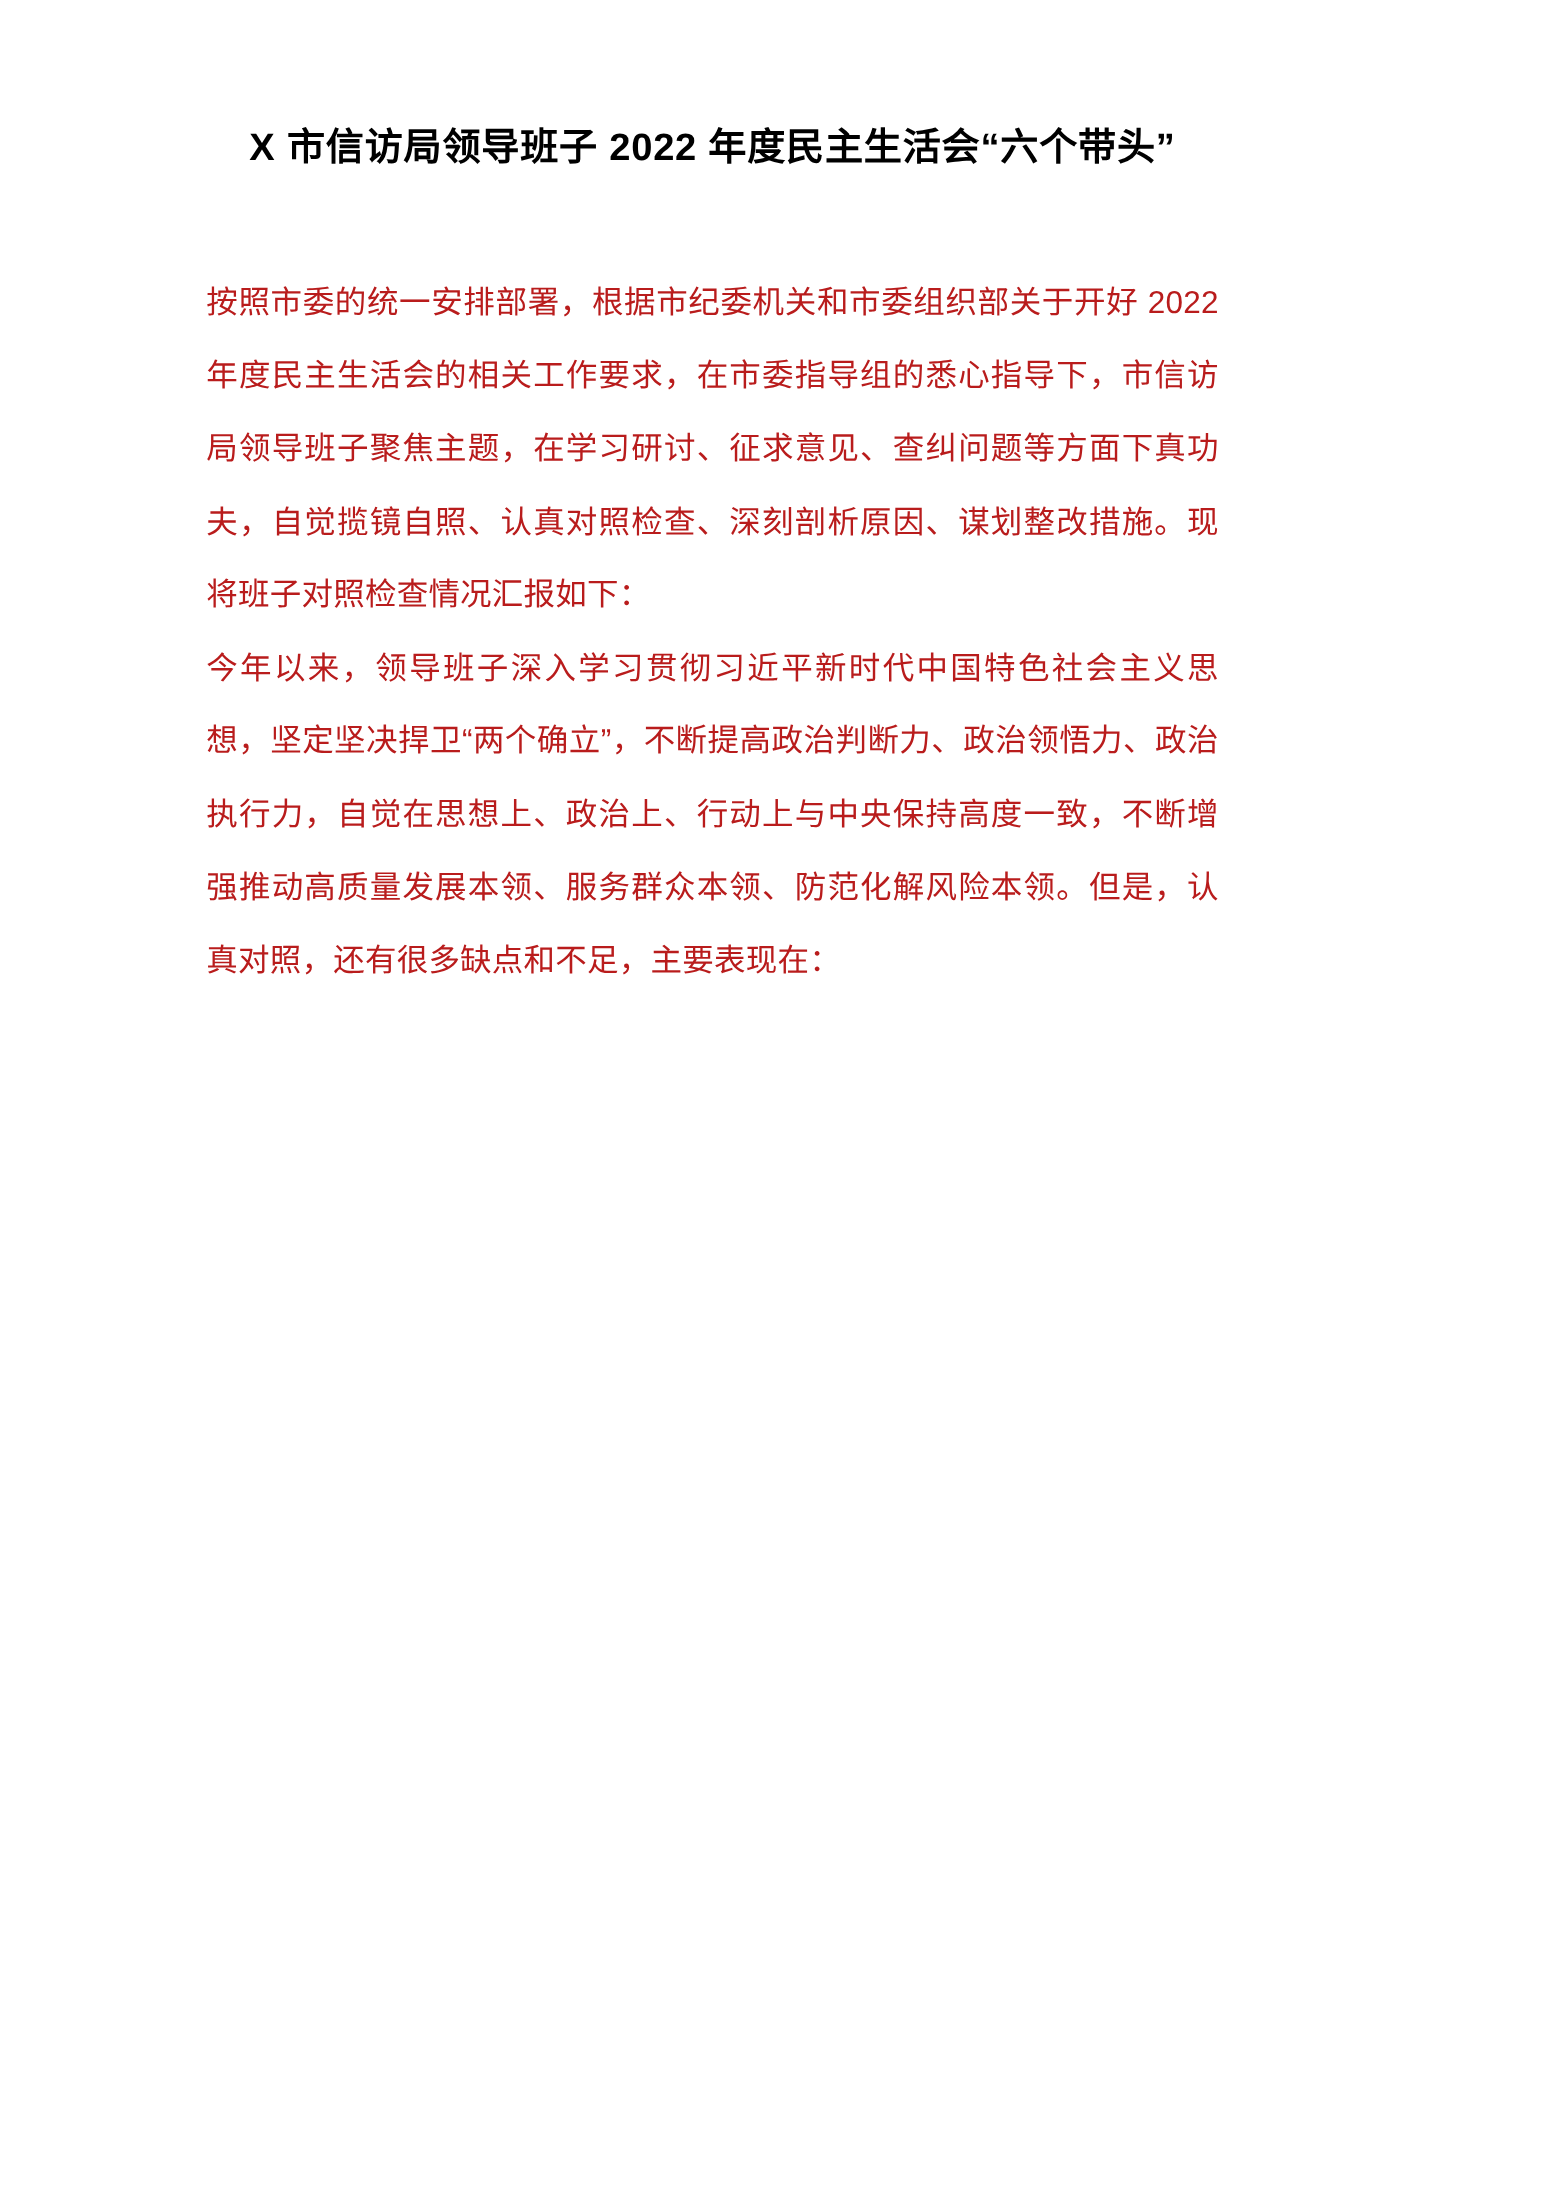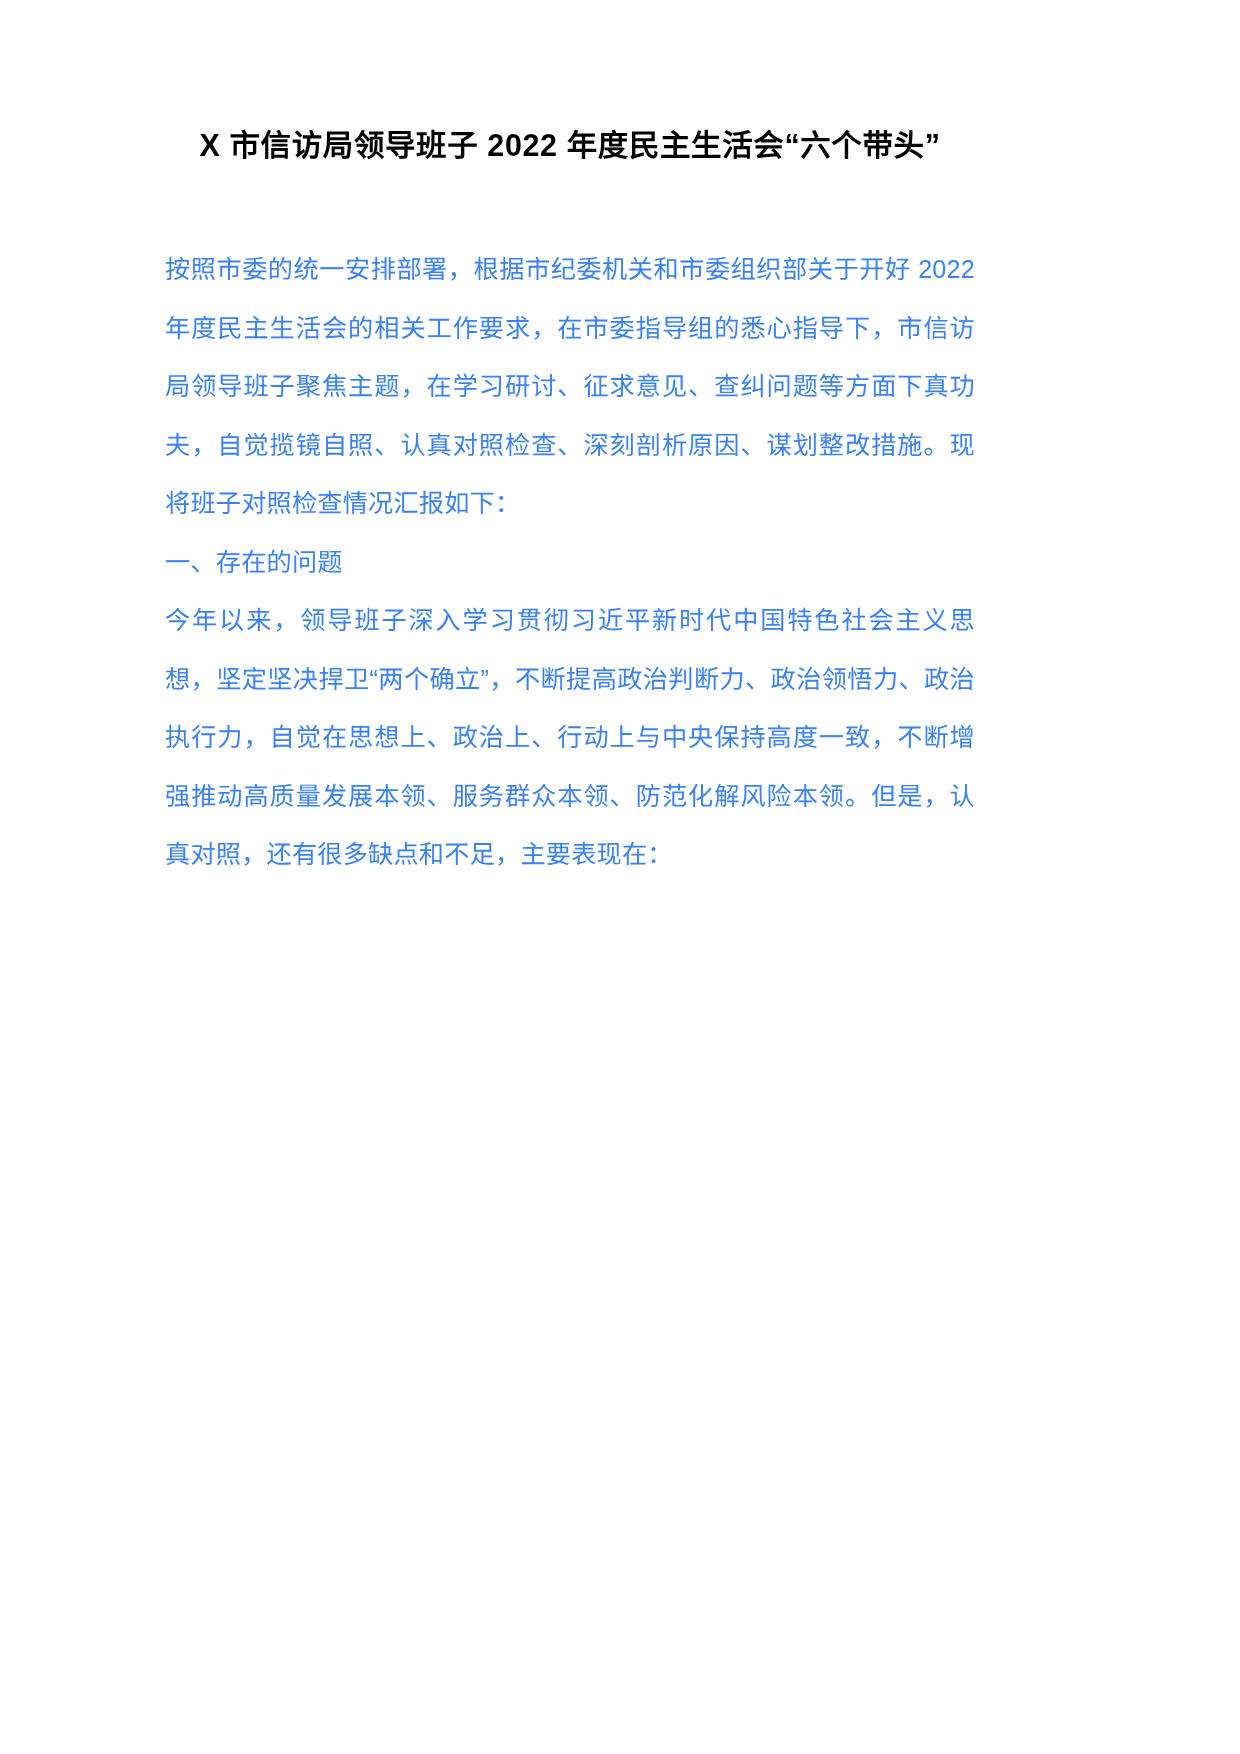--- a/index.html
+++ b/index.html
@@ -29,21 +29,21 @@
   .page-body {
     position: absolute;
     left: 165px;
     top: 0;
     width: 810px;
   }
 
   
   .doc-title {
     margin: 0;
-    padding-top: 115px;
+    padding-top: 88px;
     text-align: center;
     font-size: 30.5px;
     font-weight: 700;
     line-height: 61px;
     letter-spacing: 0.6px;
     color: #000;
   }
   .doc-title .title-line {
     display: block;
     white-space: nowrap;
@@ -59,21 +59,21 @@
 
   p.para {
     margin: 0;
     font-size: 25.2px;
     line-height: 58.5px;
     letter-spacing: 0.2px;
     text-align: justify;
     text-justify: inter-character;
     text-align-last: left;
     word-break: break-all;
-    color: #3b82f6;
+    color: #b91c1c;
   }
 
   p.para + p.para {
     margin-top: 0;
   }
 
   p.para.heading-line {
     text-align: left;
   }
 
@@ -89,20 +89,19 @@
   <div class="page-body">
 
     <h1 class="doc-title">
       <span class="title-line title-line-1">X 市信访局领导班子 2022 年度民主生活会“六个带头”</span>
     </h1>
 
     <div class="body-block">
 
       <p class="para">按照市委的统一安排部署，根据市纪委机关和市委组织部关于开好 2022 年度民主生活会的相关工作要求，在市委指导组的悉心指导下，市信访局领导班子聚焦主题，在学习研讨、征求意见、查纠问题等方面下真功夫，自觉揽镜自照、认真对照检查、深刻剖析原因、谋划整改措施。现将班子对照检查情况汇报如下：</p>
 
-      <p class="para heading-line">一、存在的问题</p>
 
       <p class="para">今年以来，领导班子深入学习贯彻习近平新时代中国特色社会主义思想，坚定坚决捍卫“两个确立”，不断提高政治判断力、政治领悟力、政治执行力，自觉在思想上、政治上、行动上与中央保持高度一致，不断增强推动高质量发展本领、服务群众本领、防范化解风险本领。但是，认真对照，还有很多缺点和不足，主要表现在：</p>
 
 
     </div>
   </div>
 </div>
 
 </body></html>

